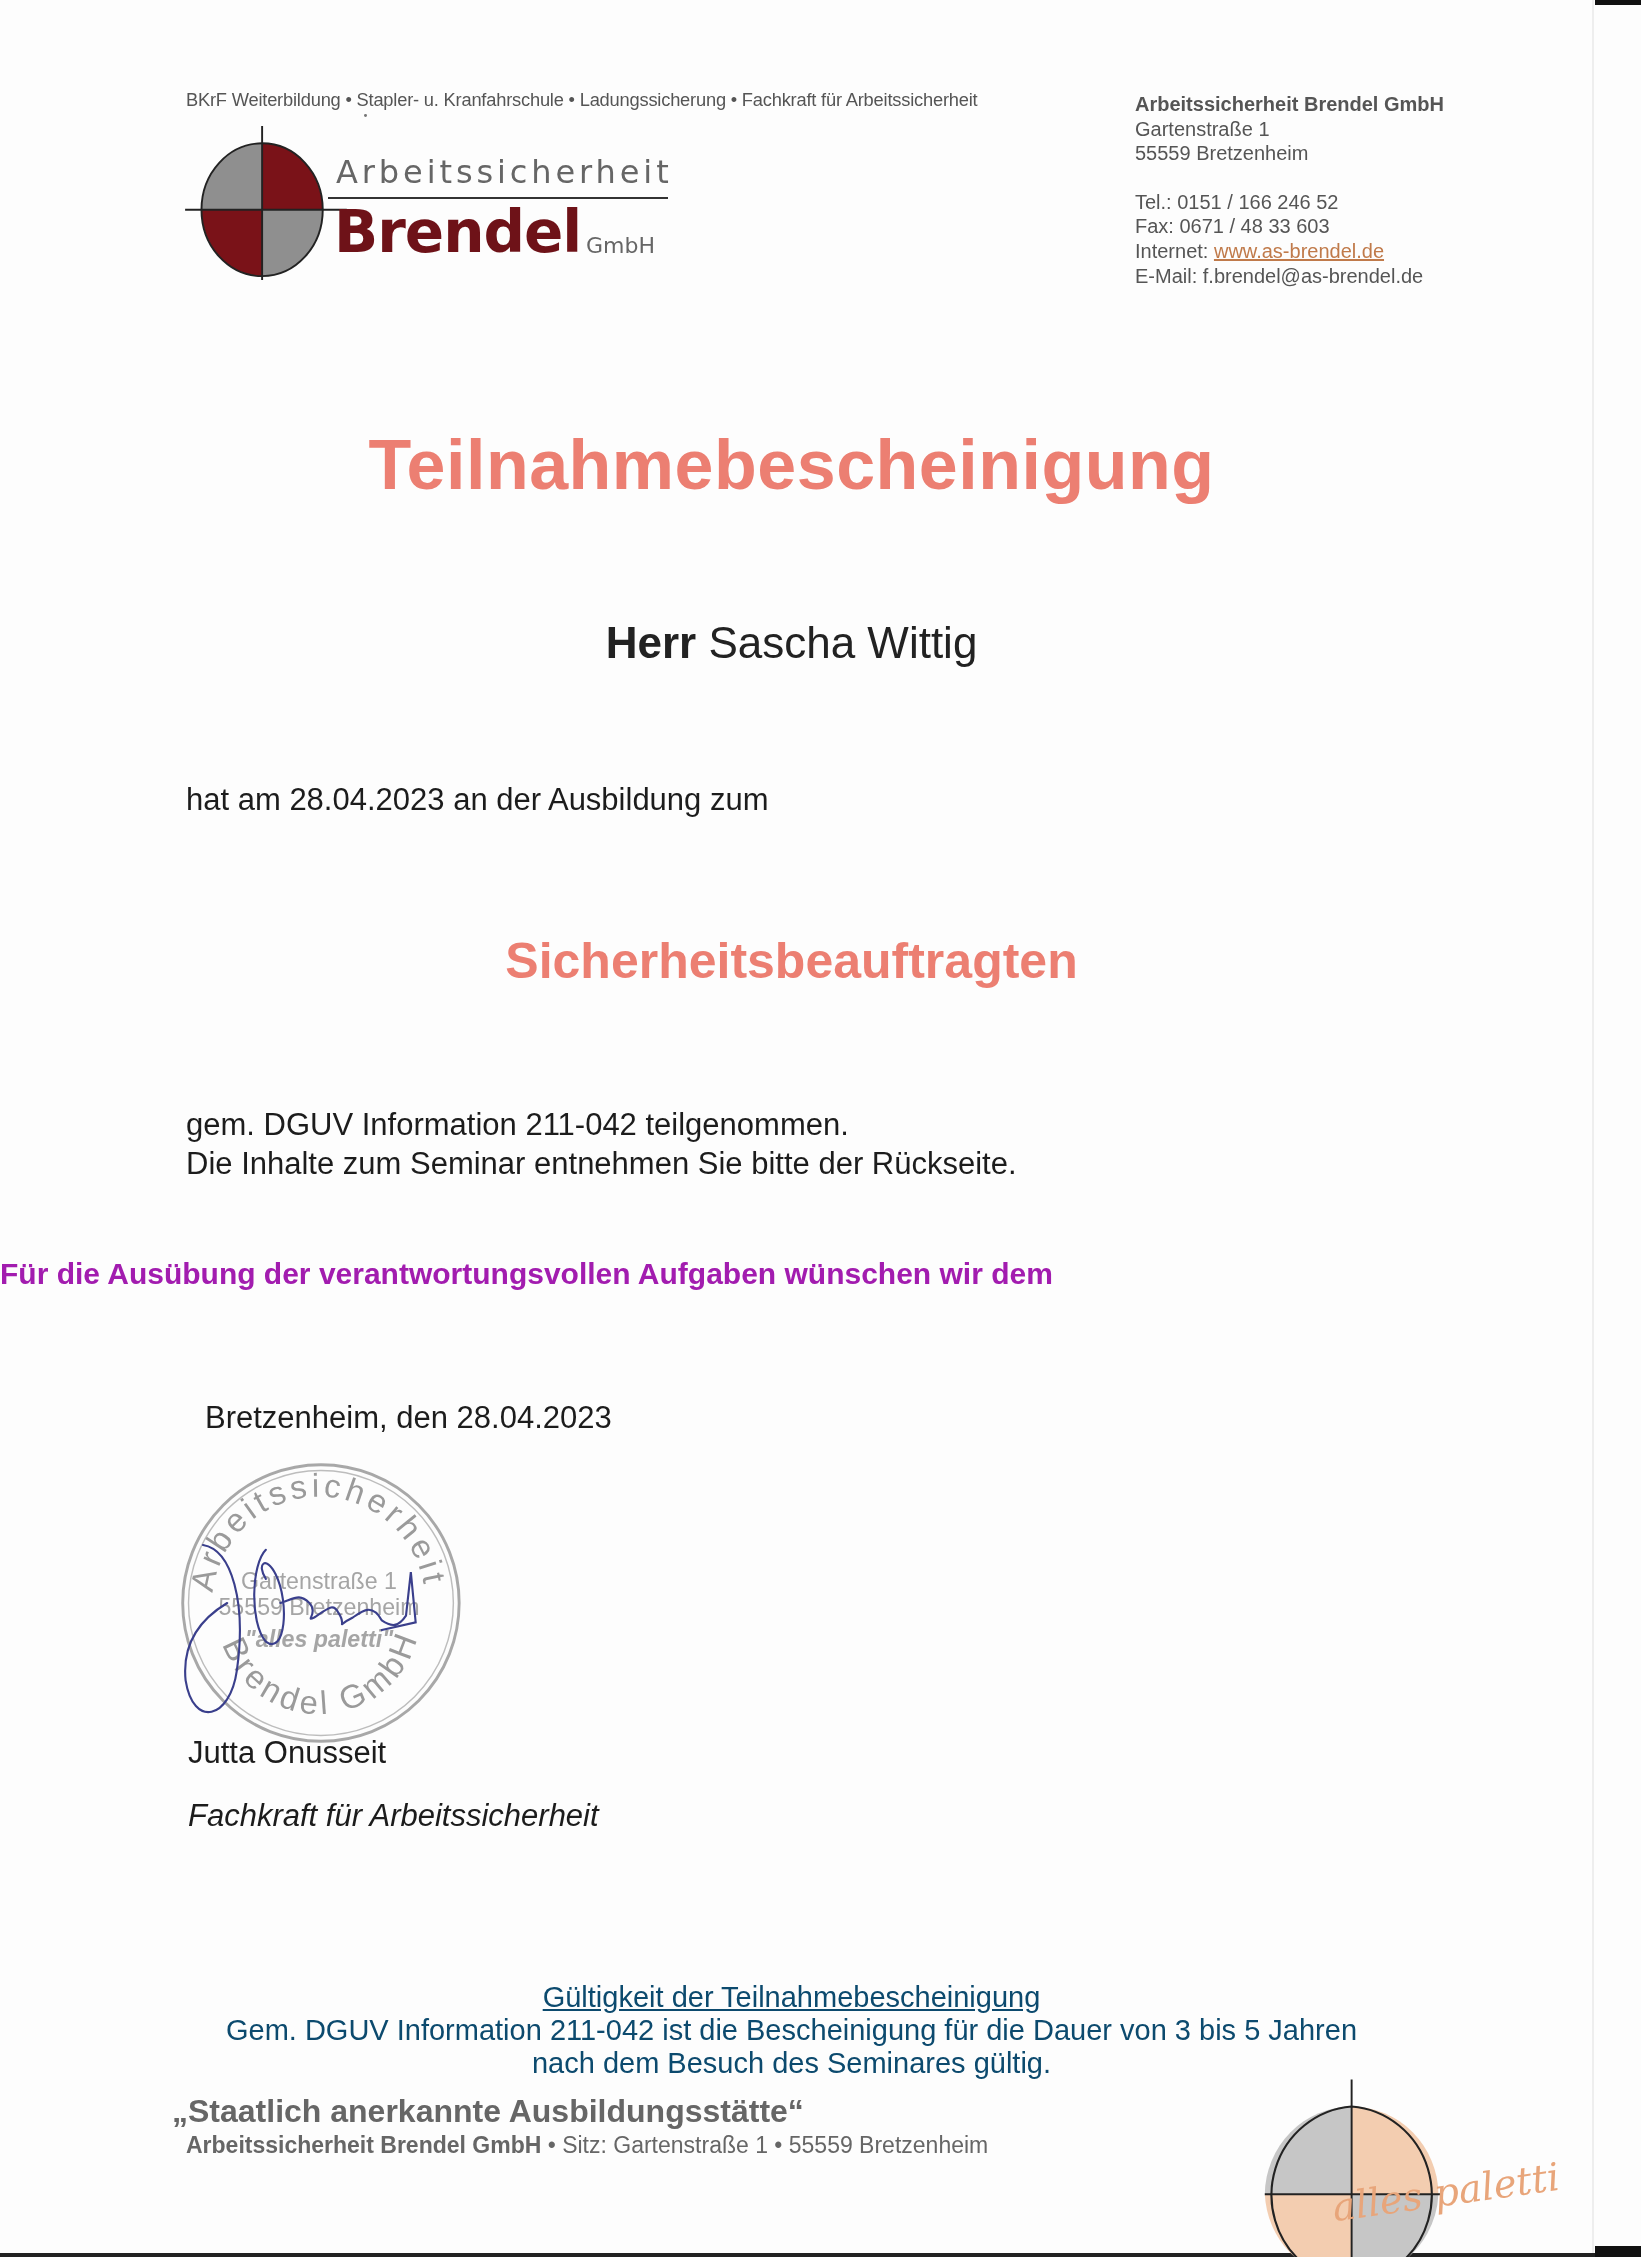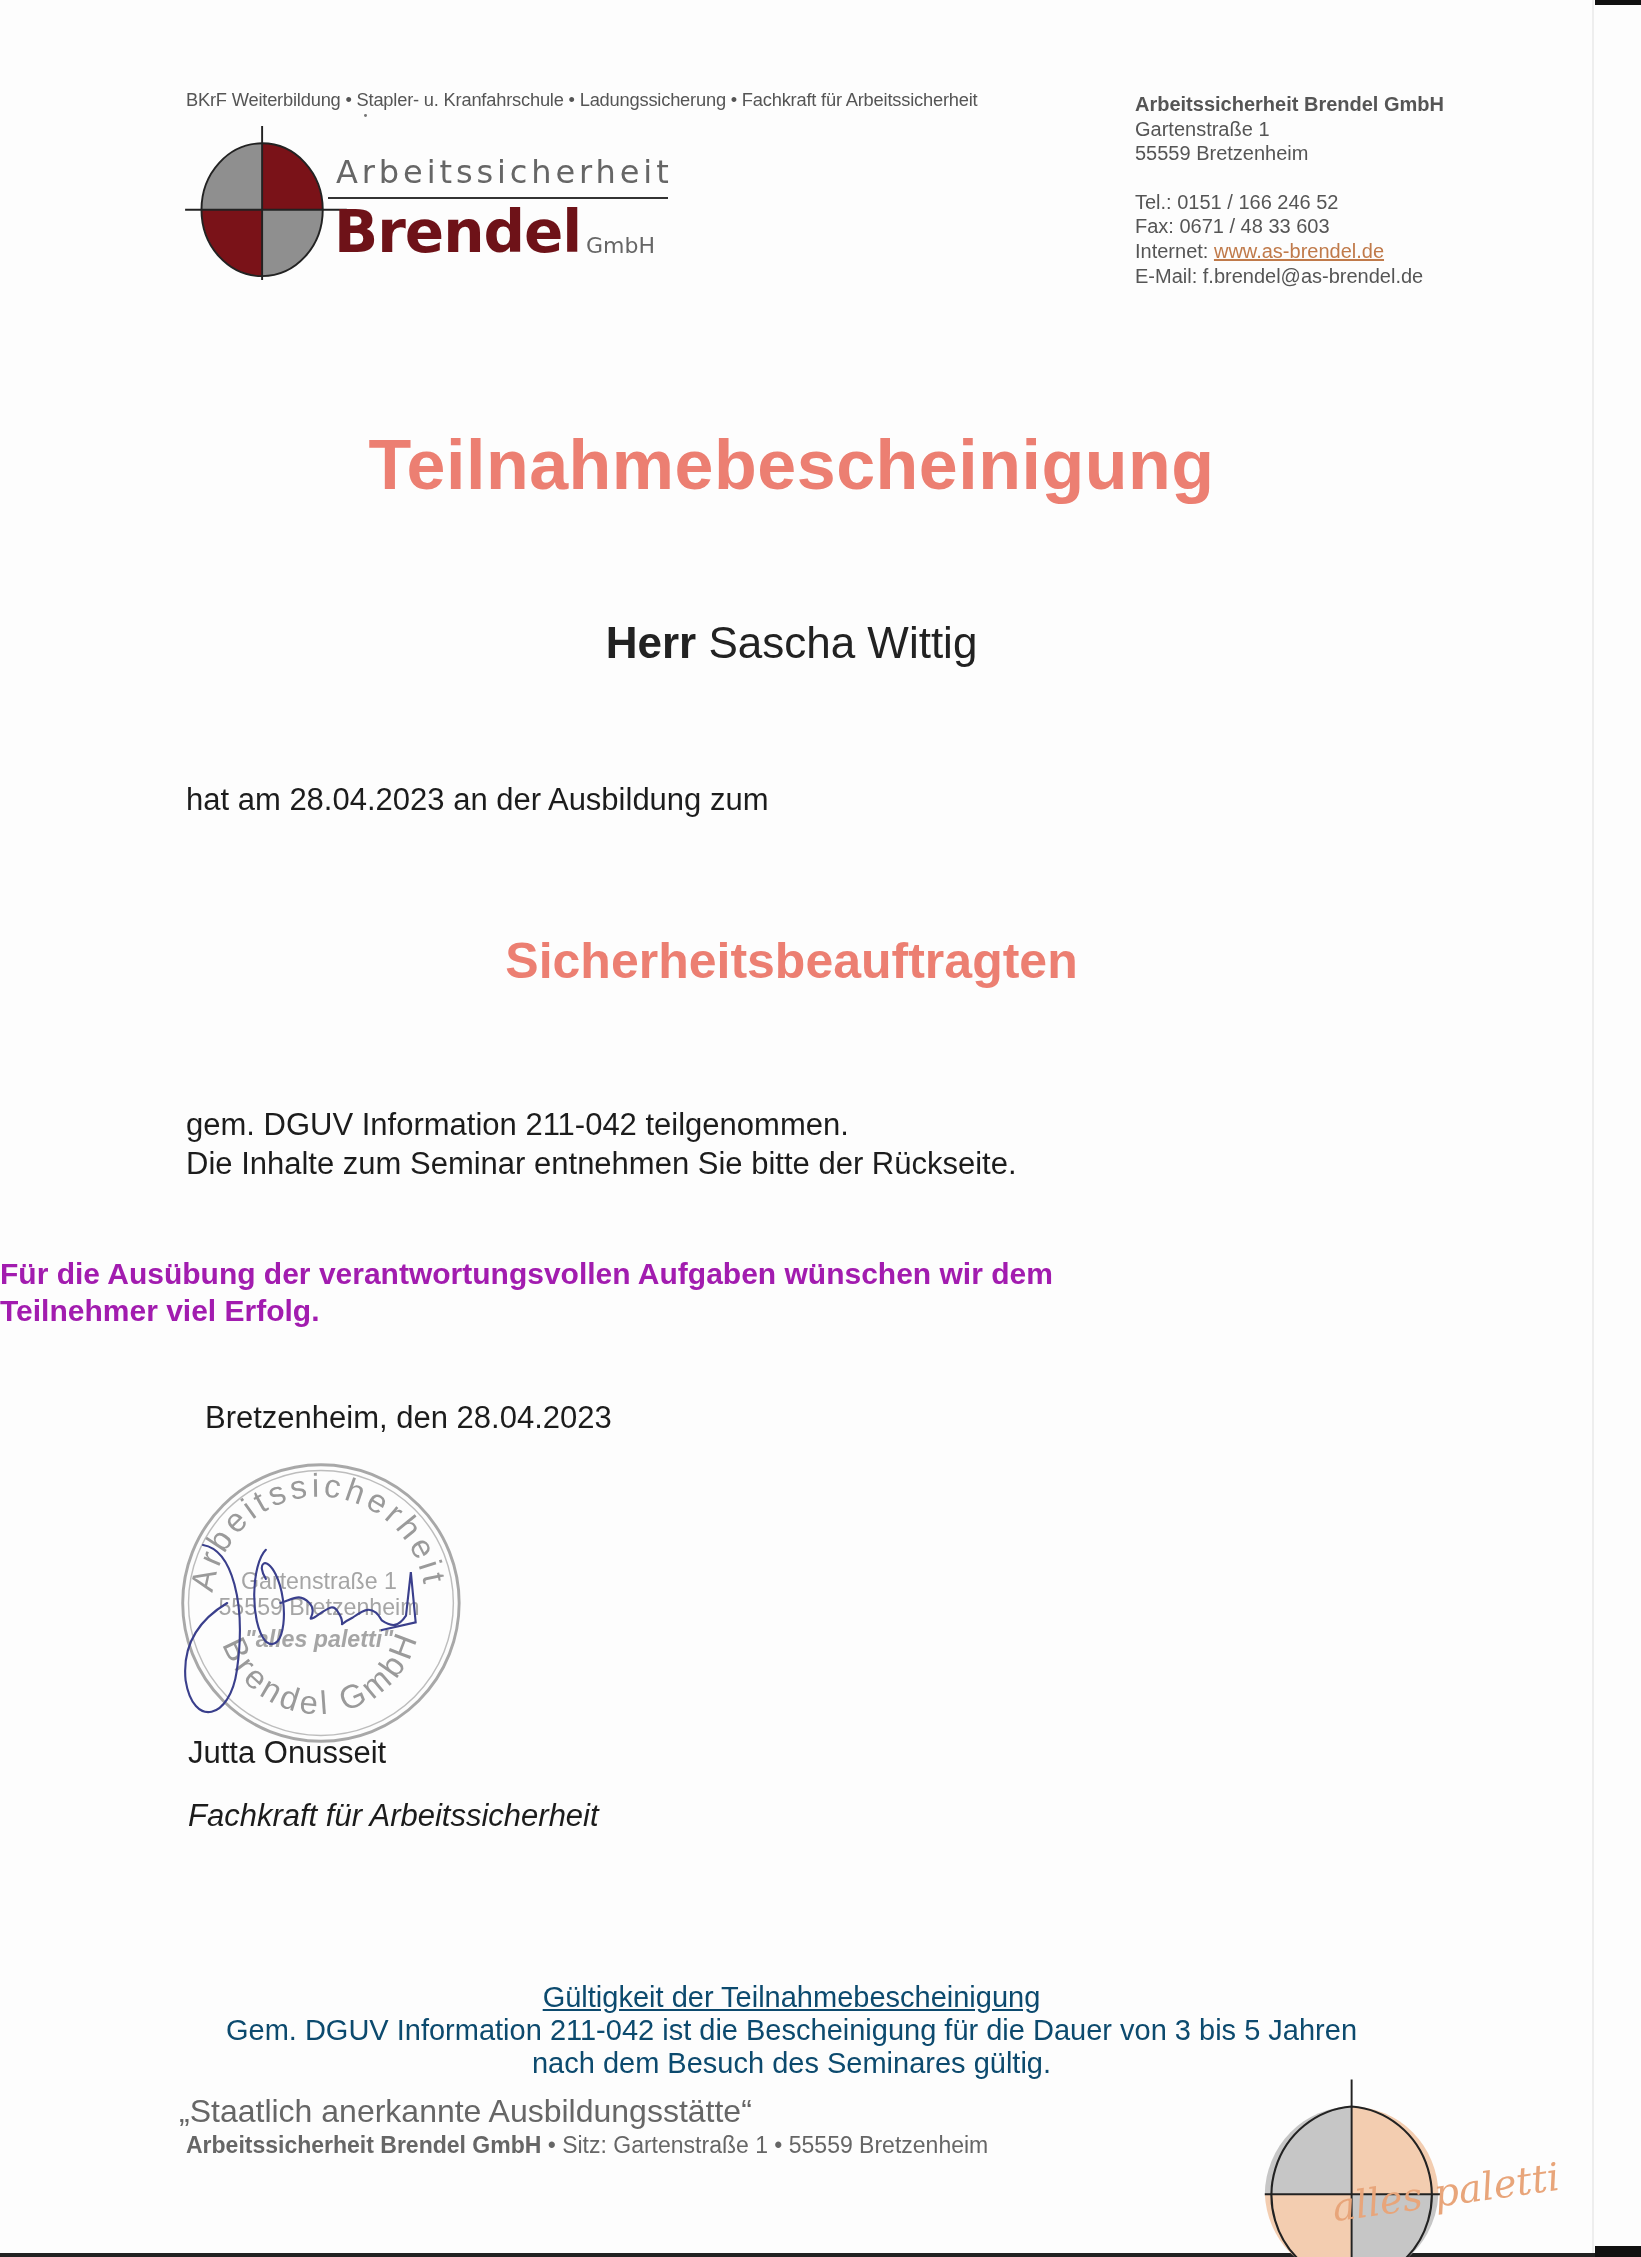--- a/index.html
+++ b/index.html
@@ -23,21 +23,21 @@
   .addr .link { color:#c07a4a; text-decoration:underline; }
   .title { left:0; width:1583px; top:425px; text-align:center; font-size:70px; font-weight:bold; color:#ec7f72; letter-spacing:0.5px; }
   .name { left:0; width:1583px; top:618px; text-align:center; font-size:44px; color:#222; }
   .name b { font-weight:bold; }
   .body-txt { font-size:31px; color:#1c1c1c; }
   .course { left:0; width:1583px; top:932px; text-align:center; font-size:50px; font-weight:bold; color:#ec7f72; }
   .wish { left:0; width:1583px; top:1255px; text-align:left; font-size:30px; font-weight:bold; line-height:37px; color:#a21caf; }
   .stamp { left:174px; top:1458px; width:290px; height:290px; }
   .validity { left:0; width:1583px; top:1981px; text-align:center; font-size:29px; line-height:33px; color:#0c4a6e; }
   .validity .head { text-decoration:underline; }
-  .foot1 { left:179px; top:2093px; font-size:32px; font-weight:normal; color:#666; }
+  .foot1 { left:172px; top:2093px; font-size:32px; font-weight:bold; color:#666; }
   .foot2 { left:186px; top:2132px; font-size:23px; color:#666; }
   .foot2 b { font-weight:bold; }
   .alles { left:1255px; top:2066px; width:309px; height:191px; }
   .edge-right { left:1592px; top:0; width:1.9px; height:2257px; background:#eeeeee; }
   .scan-top { left:1595px; top:0; width:46px; height:4.8px; background:#111; }
   .scan-bottom { left:0; top:2253px; width:1641px; height:4.8px; background:#222; }
   .scan-corner { left:1595px; top:2246px; width:46px; height:11.6px; background:#111; }
 </style>
 </head>
 <body>
@@ -81,21 +81,20 @@
 
 <div class="abs body-txt" style="left:186px; top:782px;">hat am 28.04.2023 an der Ausbildung zum</div>
 
 <div class="abs course">Sicherheitsbeauftragten</div>
 
 <div class="abs body-txt" style="left:186px; top:1107px;">gem. DGUV Information 211-042 teilgenommen.</div>
 <div class="abs body-txt" style="left:186px; top:1146px;text-align:center;">Die Inhalte zum Seminar entnehmen Sie bitte der Rückseite.</div>
 
 <div class="abs wish">
   <div>Für die Ausübung der verantwortungsvollen Aufgaben wünschen wir dem</div>
-  <div>Teilnehmer viel Erfolg.</div>
 </div>
 
 <div class="abs body-txt" style="left:176px; top:1400px;margin-left:29px;">Bretzenheim, den 28.04.2023</div>
 
 <svg class="abs stamp" viewBox="0 0 300 300">
   <defs>
     <path id="ringTop" d="M40 150 A110 110 0 0 1 260 150"></path>
     <path id="ringBot" d="M45 160 A105 105 0 0 0 255 160"></path>
   </defs>
   <circle cx="152" cy="150" r="143" fill="none" stroke="#a8a8a8" stroke-width="3"></circle>

